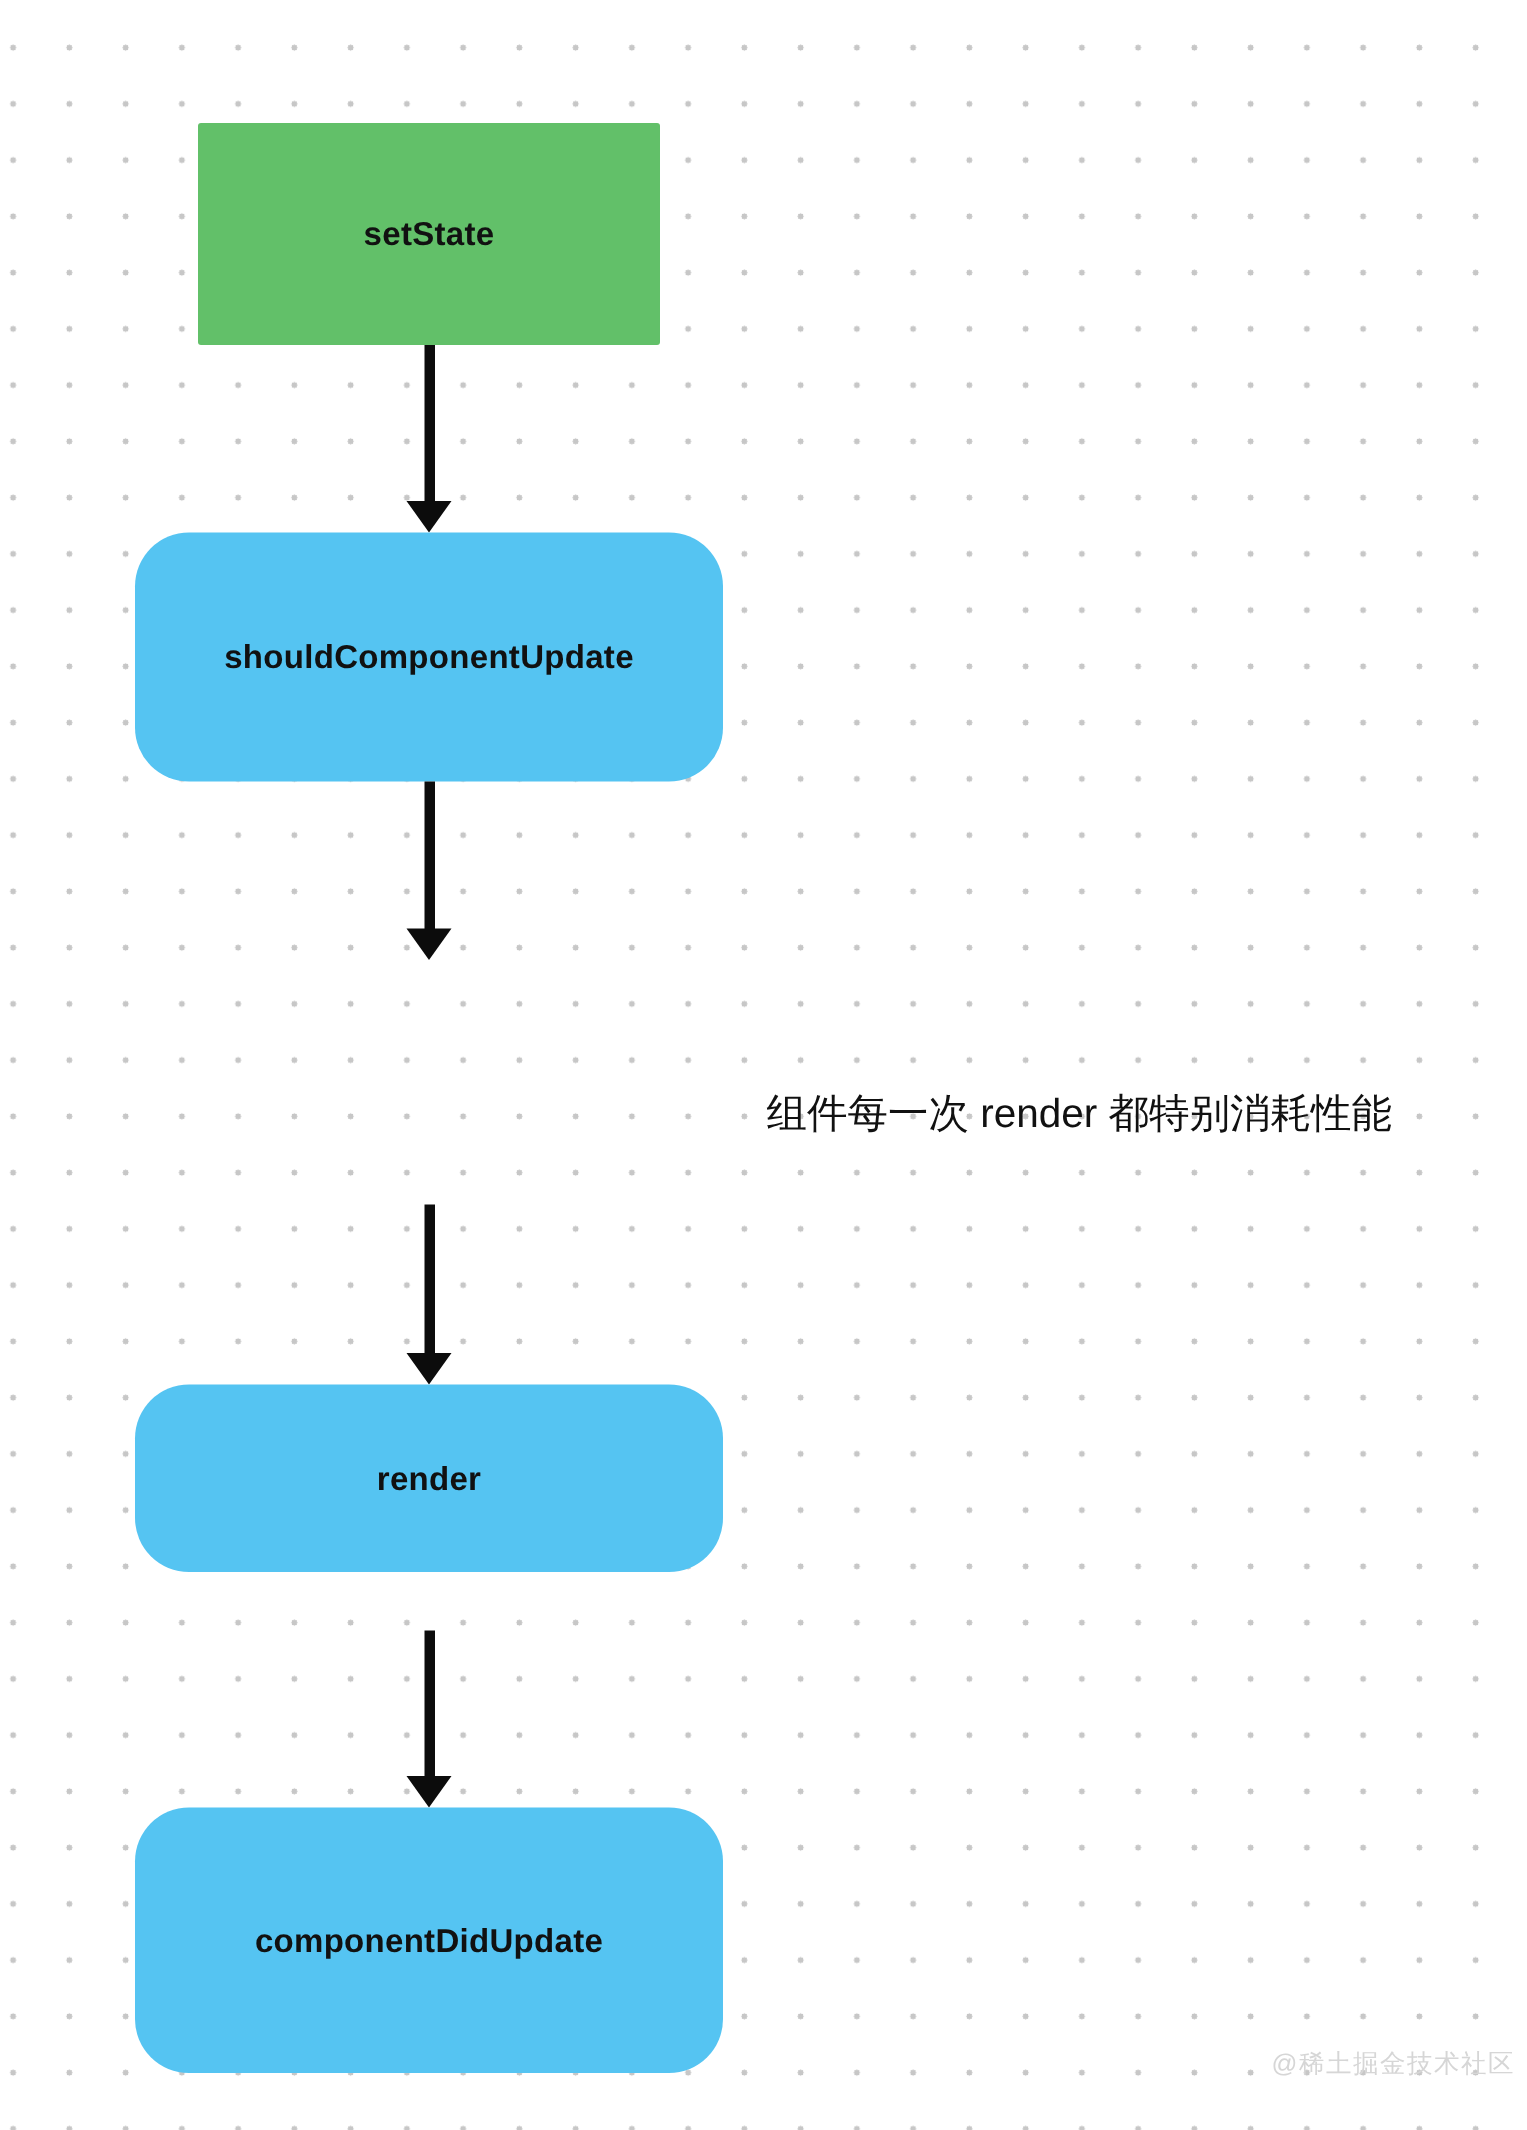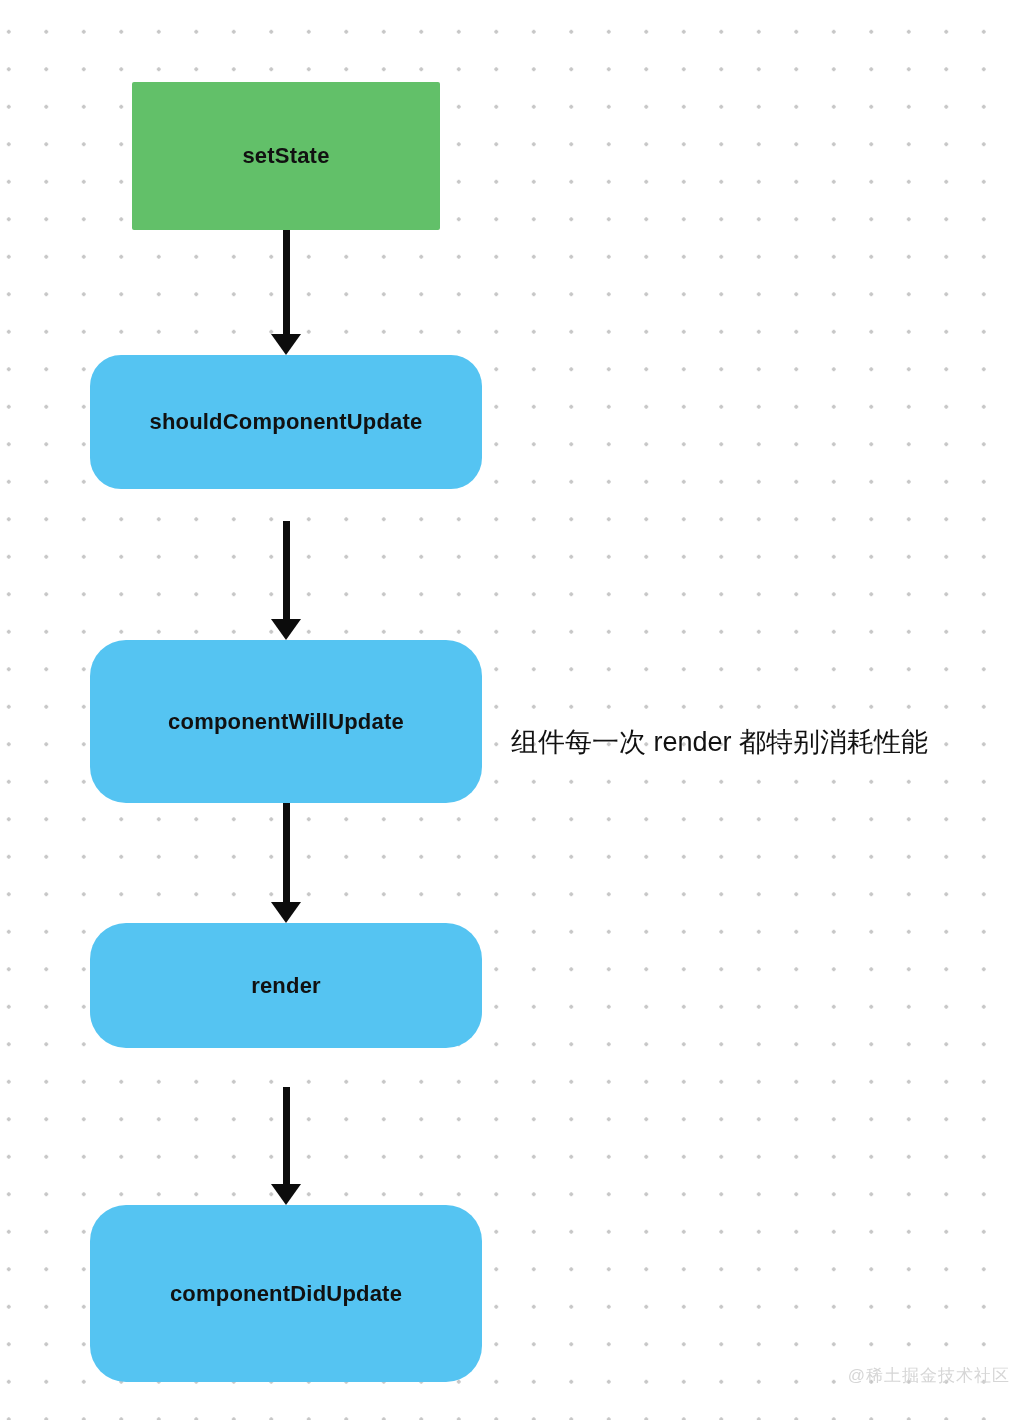--- a/index.html
+++ b/index.html
@@ -31,21 +31,21 @@
     width: 308px; height: 148px;
     background: #62c069;
     border-radius: 2px;
   }
   .node-blue {
     left: 90px;
     width: 392px;
     background: #55c4f2;
     border-radius: 36px;
   }
-  .node-scu { top: 355px; height: 134px; border-radius: 31px; }
+  .node-scu { top: 355px; height: 166px; }
   .node-cwu { top: 640px; height: 163px; }
   .node-render { top: 923px; height: 125px; }
   .node-cdu { top: 1205px; height: 177px; }
 
   .arrow {
     position: absolute;
     left: 271px;
     width: 30px;
   }
   .arrow .shaft {
@@ -108,23 +108,20 @@
 
   <div class="node node-blue node-scu">
     <span>shouldComponentUpdate</span>
   </div>
 
   <div class="arrow arrow-2">
     <span class="shaft"></span>
     <span class="head"></span>
   </div>
 
-  <div class="node node-blue node-cwu">
-    <span>componentWillUpdate</span>
-  </div>
 
   <div class="annotation">组件每一次 render 都特别消耗性能</div>
 
   <div class="arrow arrow-3">
     <span class="shaft"></span>
     <span class="head"></span>
   </div>
 
   <div class="node node-blue node-render">
     <span>render</span>

